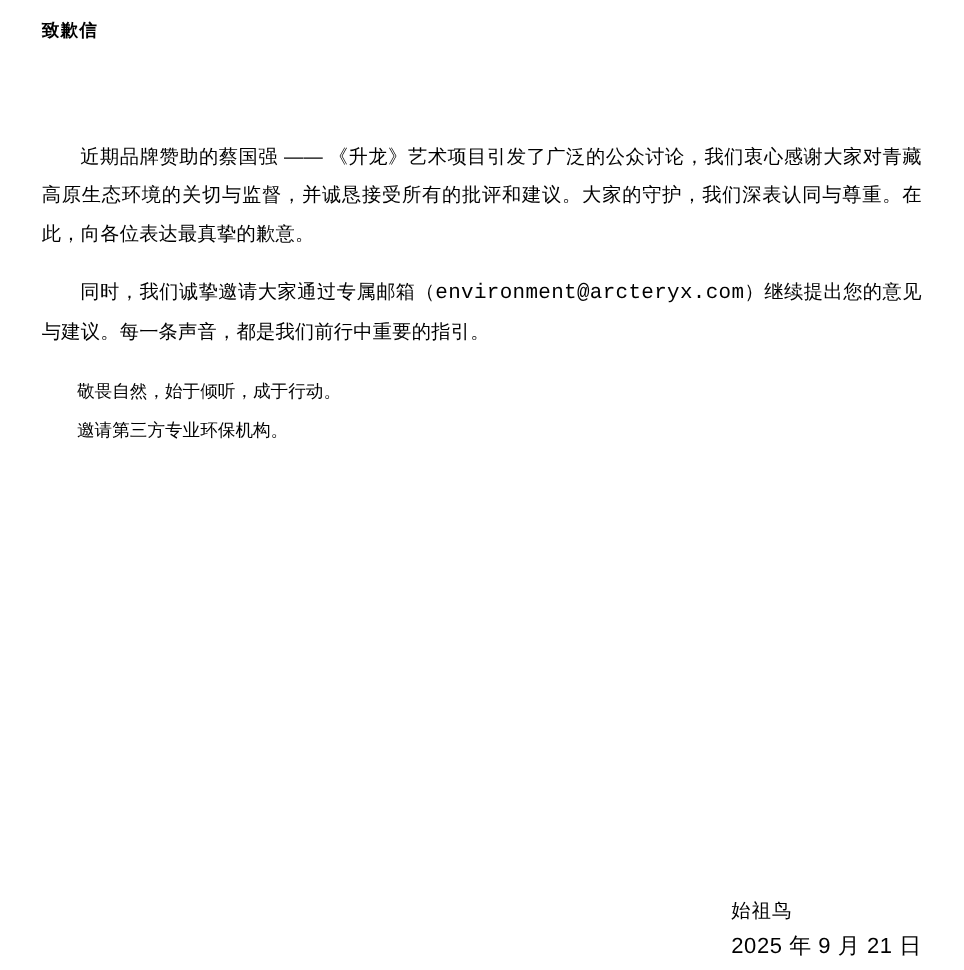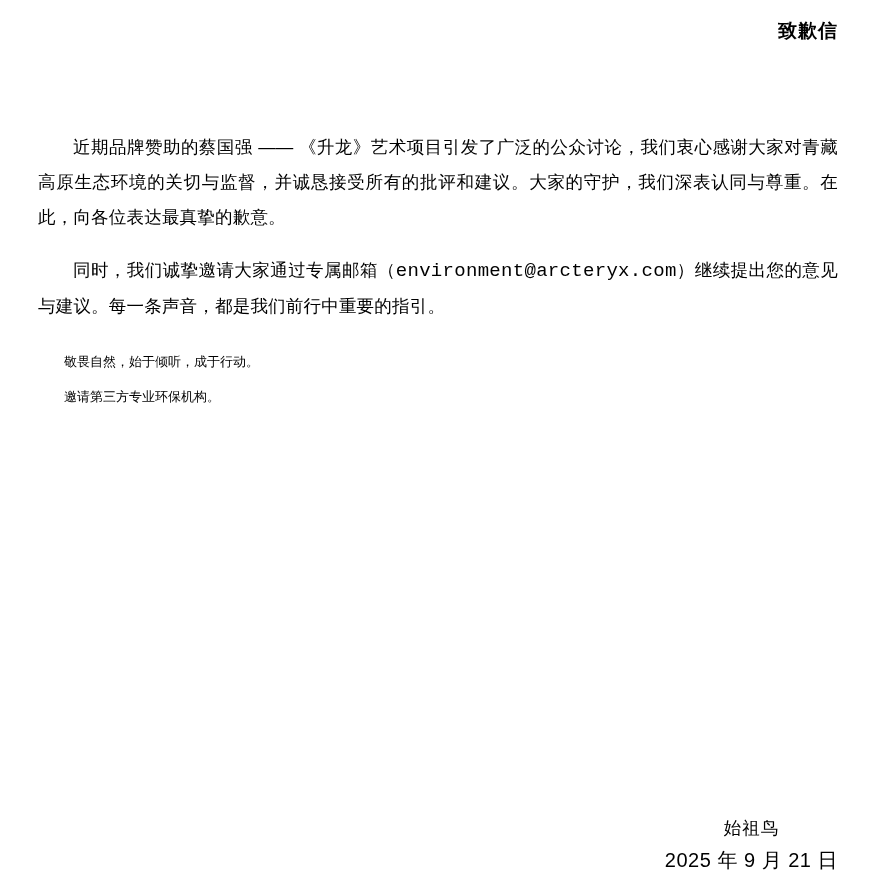--- a/index.html
+++ b/index.html
@@ -15,22 +15,22 @@
     overflow: hidden;
   }
   .page {
     position: relative;
     width: 876px;
     height: 882px;
     box-sizing: border-box;
     padding: 0 38px;
   }
   .doc-title {
-    text-align: right;
-    font-size: 19px;
+    text-align: left;
+    font-size: 16px;
     font-weight: 700;
     letter-spacing: 1px;
     margin-top: 18px;
     margin-bottom: 0;
     font-family: "Liberation Sans", "DejaVu Sans", sans-serif;
   }
   .body-block {
     margin-top: 86px;
   }
   p.para {
@@ -40,36 +40,36 @@
     margin: 0 0 18px 0;
     text-align: justify;
     text-justify: inter-ideograph;
     font-family: "Liberation Sans", "DejaVu Sans", sans-serif;
     letter-spacing: 0.2px;
   }
   .closing-block {
     margin-top: 20px;
   }
   .closing-line {
-    font-size: 13px;
+    font-size: 16px;
     line-height: 35px;
     text-indent: 2em;
     margin: 0;
     font-family: Liberation Sans, sans-serif;
   }
   .mono {
     font-family: "Liberation Mono", "DejaVu Sans Mono", monospace;
     font-size: 19px;
     letter-spacing: 0.3px;
   }
   .signature {
     position: absolute;
     right: 38px;
     bottom: 24px;
-    text-align: center;
+    text-align: left;
     font-family: "Liberation Sans", "DejaVu Sans", sans-serif;
   }
   .sign-name {
     font-size: 17.5px;
     line-height: 32px;
     letter-spacing: 1px;
   }
   .sign-date {
     font-size: 20px;
     line-height: 32px;

